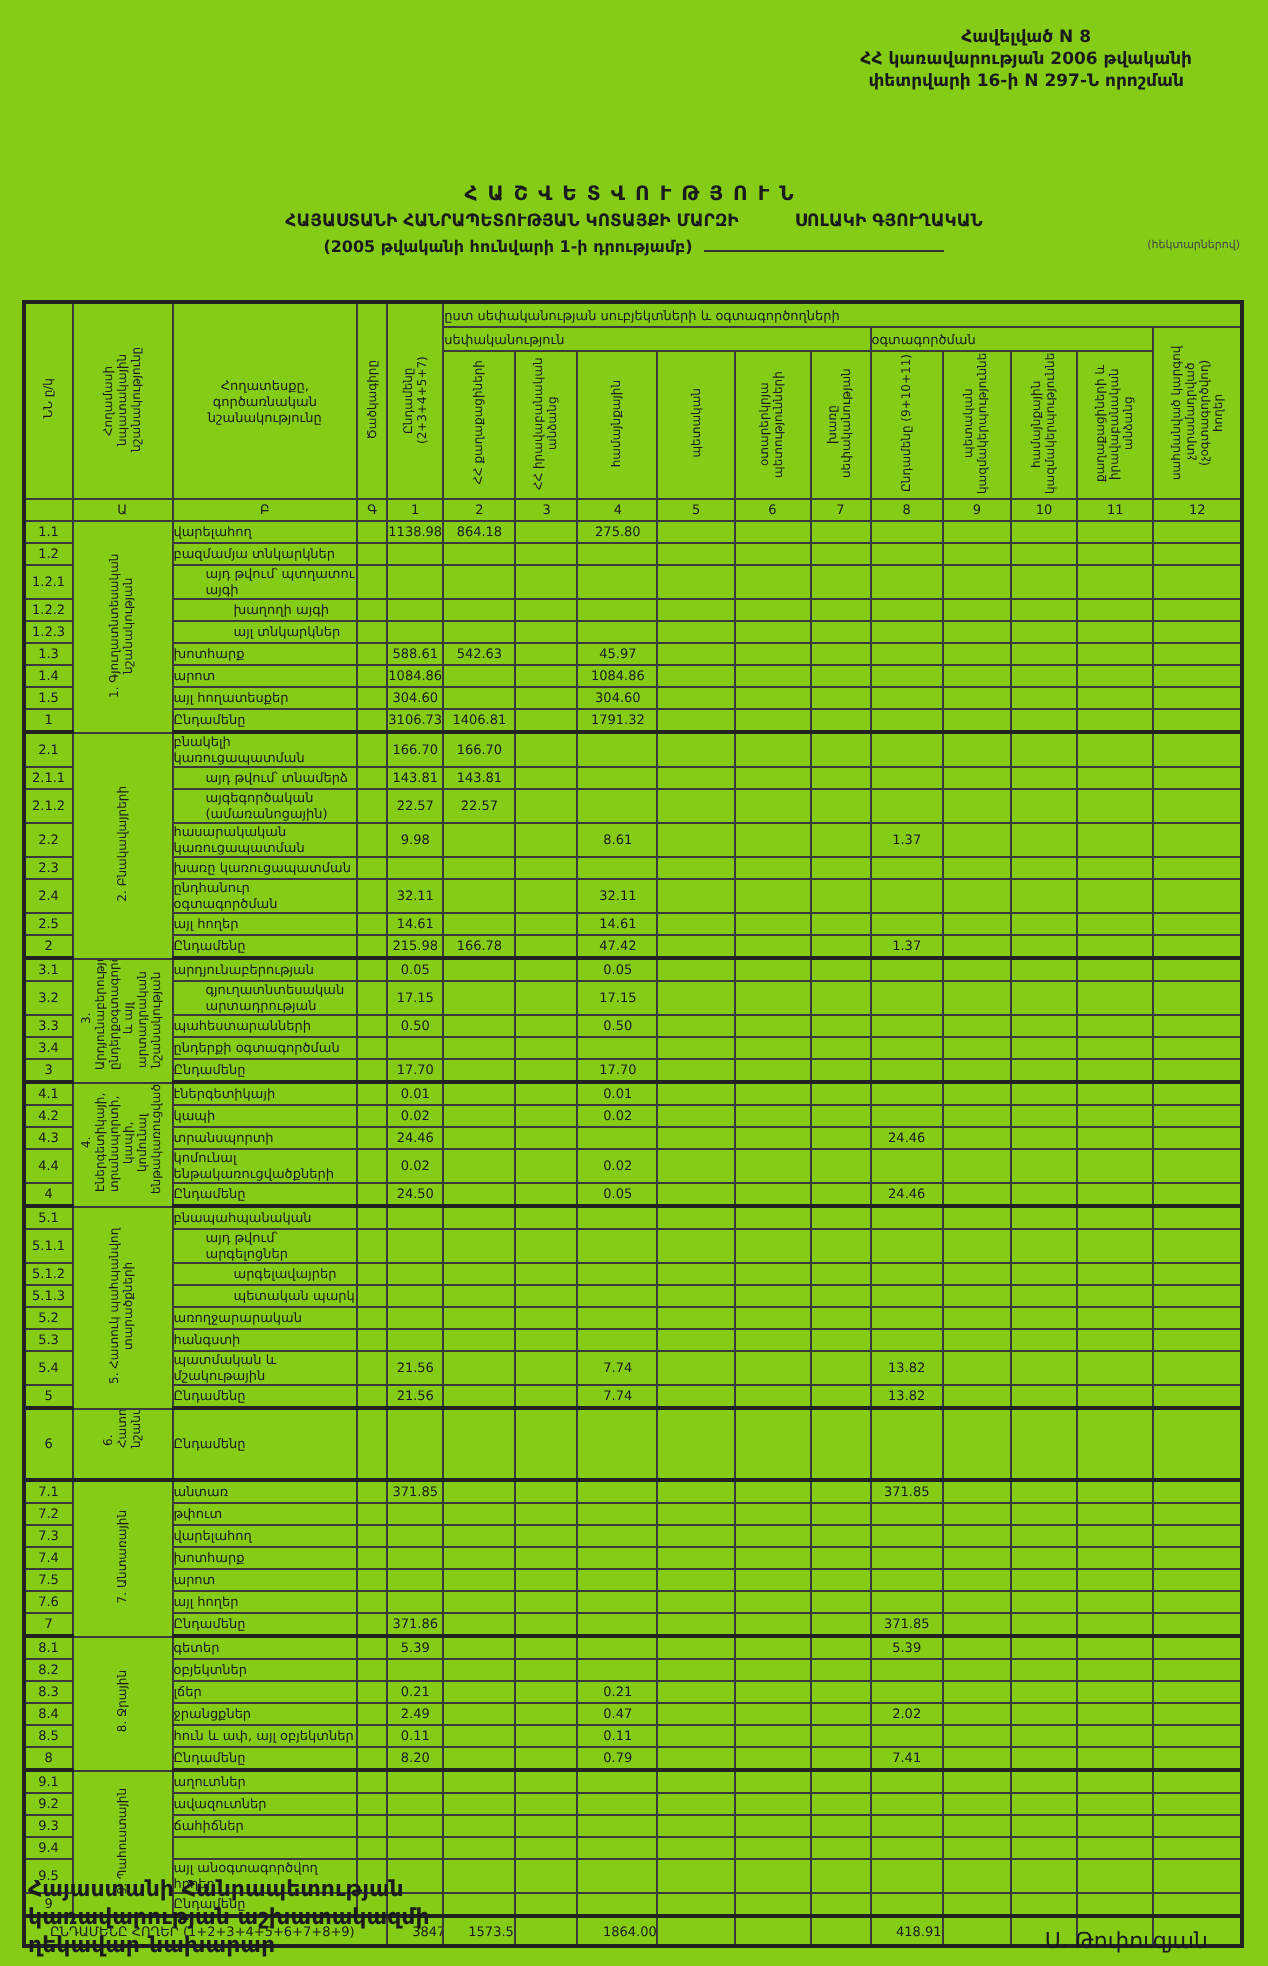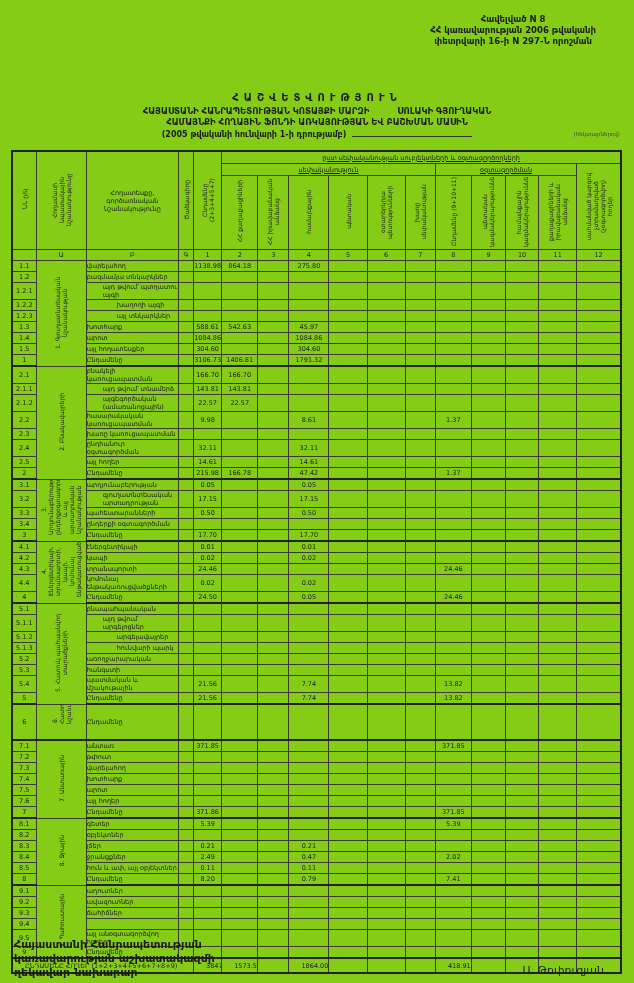--- a/index.html
+++ b/index.html
@@ -15,21 +15,21 @@
   .t4line{display:inline-block;width:120px;border-bottom:1px solid #333;margin-left:6px;}
   .unit{position:absolute;right:14px;top:1px;font-weight:normal;font-size:5.5px;color:#444;}
   table.land{position:absolute;top:150px;left:11px;border-collapse:collapse;table-layout:fixed;
              width:611px;}
   table.land td,table.land th{border:1px solid #3a3a3a;padding:0;font-weight:normal;
              font-size:6.5px;line-height:8px;overflow:hidden;}
   table.land{border:2px solid #222;}
   th.hcell{vertical-align:middle;text-align:center;}
   .vert{writing-mode:vertical-rl;transform:rotate(180deg);display:inline-block;
         font-size:6px;line-height:7px;max-height:70px;white-space:normal;}
-  .hband{font-size:6px;height:11px;text-align:center;text-decoration:underline;}
+  .hband{font-size:6px;height:11px;text-align:left;}
   .h3{height:74px;}
   .lblrow td{height:10px;text-align:center;font-size:6.5px;}
   tr.datarow td{height:10px;}
   td.nn{text-align:center;font-size:6px;}
   td.lab{text-align:left;padding-left:3px;}
   td.lab.ind1{padding-left:16px;}
   td.lab.ind2{padding-left:30px;}
   td.num{text-align:center;font-size:6.2px;}
   td.seccell{text-align:center;vertical-align:middle;}
   tr.totrow td{border-top:1.5px solid #222;border-bottom:2px solid #222;}
@@ -48,21 +48,20 @@
     <div>Հավելված N 8</div>
     <div>ՀՀ կառավարության 2006 թվականի</div>
     <div>փետրվարի 16-ի N 297-Ն որոշման</div>
   </div>
 
   <div class="titleblock">
     <div class="t1">ՀԱՇՎԵՏՎՈՒԹՅՈՒՆ</div>
     <div class="t2">
       <span>ՀԱՅԱՍՏԱՆԻ ՀԱՆՐԱՊԵՏՈՒԹՅԱՆ ԿՈՏԱՅՔԻ ՄԱՐԶԻ</span><span class="gap"></span><span>ՍՈԼԱԿԻ ԳՅՈՒՂԱԿԱՆ</span>
     </div>
-    <div class="t3">ՀԱՄԱՅՆՔԻ ՀՈՂԱՅԻՆ ՖՈՆԴԻ ԱՌԿԱՅՈՒԹՅԱՆ ԵՎ ԲԱՇԽՄԱՆ ՄԱՍԻՆ</div>
     <div class="t4row">
       <span>(2005 թվականի հունվարի 1-ի դրությամբ)</span><span class="t4line"></span>
       <span class="unit">(հեկտարներով)</span>
     </div>
   </div>
 
   <table class="land">
     <colgroup>
       <col style="width:24px">
         <col style="width:50px">
@@ -637,21 +636,21 @@
           <td class="num"></td>
           <td class="num"></td>
           <td class="num"></td>
           <td class="num"></td>
           <td class="num"></td>
           <td class="num"></td>
           <td class="num"></td>
         </tr>
         <tr class="datarow">
           <td class="nn">5.1.3</td>
-          <td class="lab ind2">հունվարի պարկ</td>
+          <td class="lab ind2">պետական պարկ</td>
           <td class="num"></td>
           <td class="num"></td>
           <td class="num"></td>
           <td class="num"></td>
           <td class="num"></td>
           <td class="num"></td>
           <td class="num"></td>
           <td class="num"></td>
           <td class="num"></td>
           <td class="num"></td>

